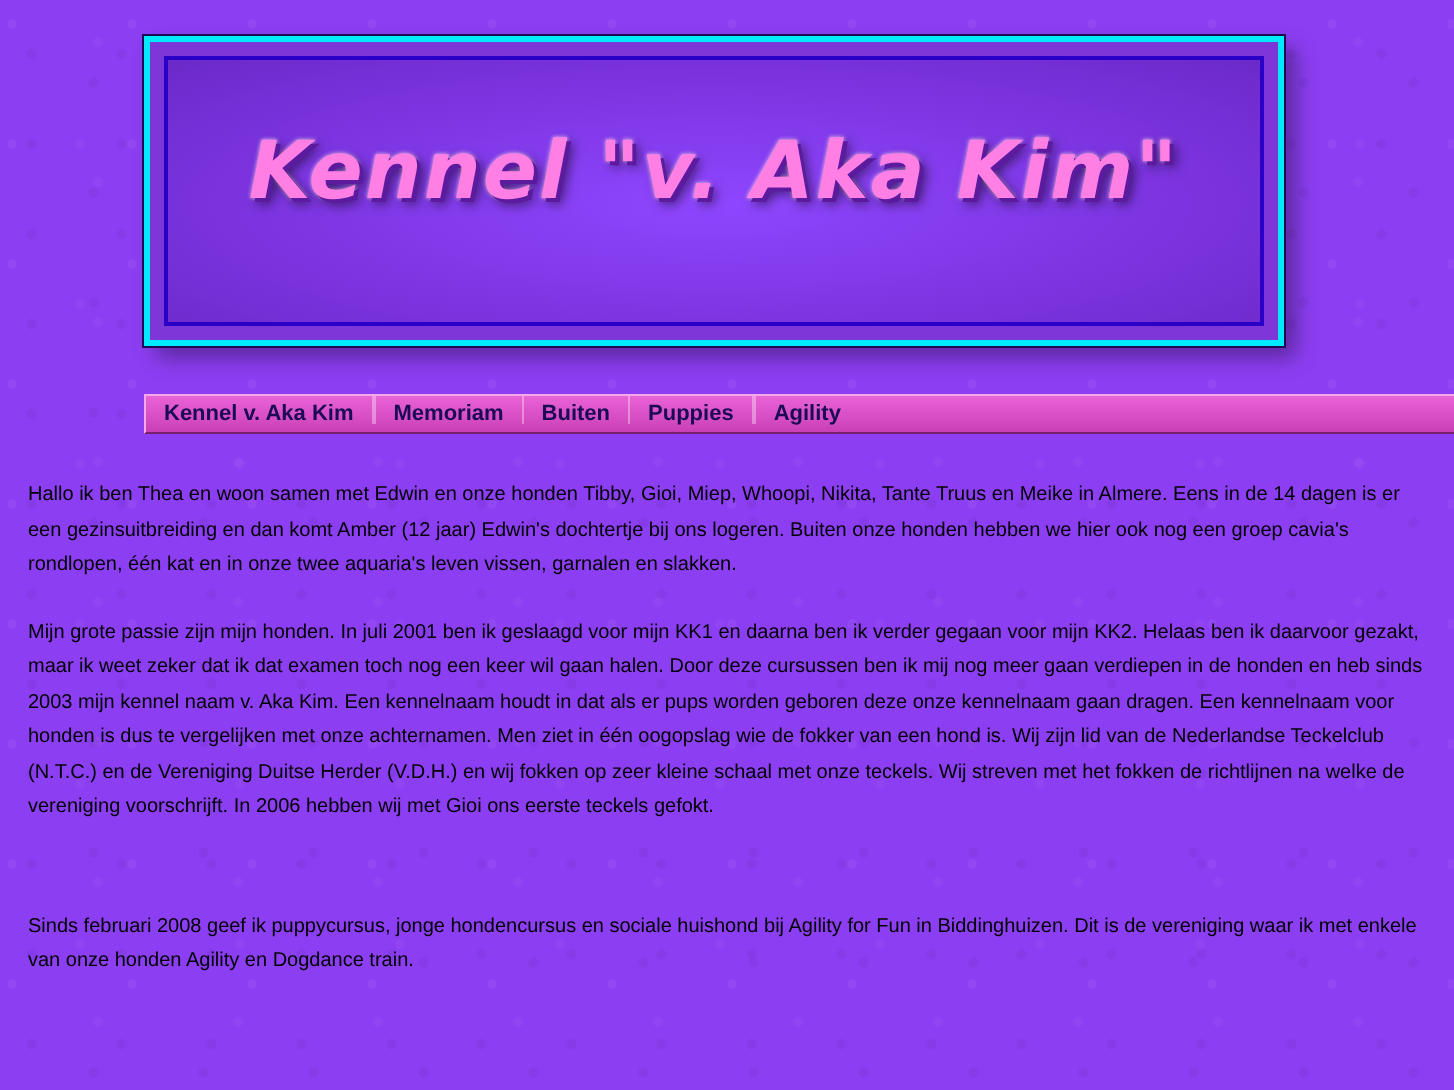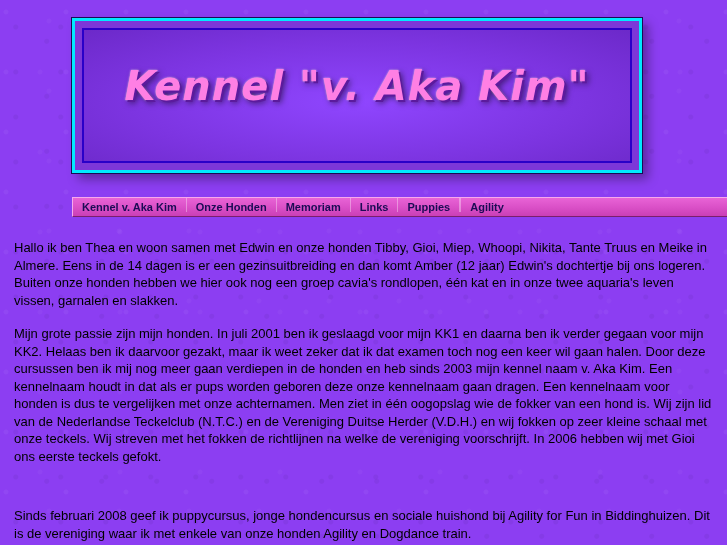--- a/index.html
+++ b/index.html
@@ -107,21 +107,21 @@
   .nav-sep {
     width: 1px;
     height: 14px;
     background: rgba(255,255,255,0.35);
   }
 
   
   .content {
     margin: 22px 14px 0 14px;
     color: #000000;
-    font-size: 13.0px;
+    font-size: 10px;
     line-height: 17.5px;
     font-family: "Liberation Sans", sans-serif;
   }
   .content p {
     margin: 0 0 16px 0;
   }
   .content p.tight {
     margin-bottom: 0;
     margin-top: 42px;
   }
@@ -134,25 +134,24 @@
   <div class="banner-wrap">
     <div class="banner">
       <div class="banner-inner"></div>
       <div class="banner-title">Kennel "v. Aka Kim"</div>
     </div>
   </div>
 
   <div class="navbar">
     <a class="nav-item" href="#">Kennel v. Aka Kim</a>
     <div class="nav-sep"></div>
-    <a class="nav-item" href="#">Onze Honden</a>
     <div class="nav-sep"></div>
     <a class="nav-item" href="#">Memoriam</a>
     <div class="nav-sep"></div>
-    <a class="nav-item" href="#">Links</a>
+    <a class="nav-item" href="#">Buiten</a>
     <div class="nav-sep"></div>
     <a class="nav-item" href="#">Puppies</a>
     <div class="nav-sep"></div>
     <div class="nav-sep"></div>
     <a class="nav-item" href="#">Agility</a>
   </div>
 
   <div class="content">
     <p>Hallo ik ben Thea en woon samen met Edwin en onze honden Tibby, Gioi, Miep, Whoopi, Nikita, Tante Truus en Meike in Almere. Eens in de 14 dagen is er een gezinsuitbreiding en dan komt Amber (12 jaar) Edwin's dochtertje bij ons logeren. Buiten onze honden hebben we hier ook nog een groep cavia's rondlopen, één kat en in onze twee aquaria's leven vissen, garnalen en slakken.</p>
     <p>Mijn grote passie zijn mijn honden. In juli 2001 ben ik geslaagd voor mijn KK1 en daarna ben ik verder gegaan voor mijn KK2. Helaas ben ik daarvoor gezakt, maar ik weet zeker dat ik dat examen toch nog een keer wil gaan halen. Door deze cursussen ben ik mij nog meer gaan verdiepen in de honden en heb sinds 2003 mijn kennel naam v. Aka Kim. Een kennelnaam houdt in dat als er pups worden geboren deze onze kennelnaam gaan dragen. Een kennelnaam voor honden is dus te vergelijken met onze achternamen. Men ziet in één oogopslag wie de fokker van een hond is. Wij zijn lid van de Nederlandse Teckelclub (N.T.C.) en de Vereniging Duitse Herder (V.D.H.) en wij fokken op zeer kleine schaal met onze teckels. Wij streven met het fokken de richtlijnen na welke de vereniging voorschrijft. In 2006 hebben wij met Gioi ons eerste teckels gefokt.</p>

